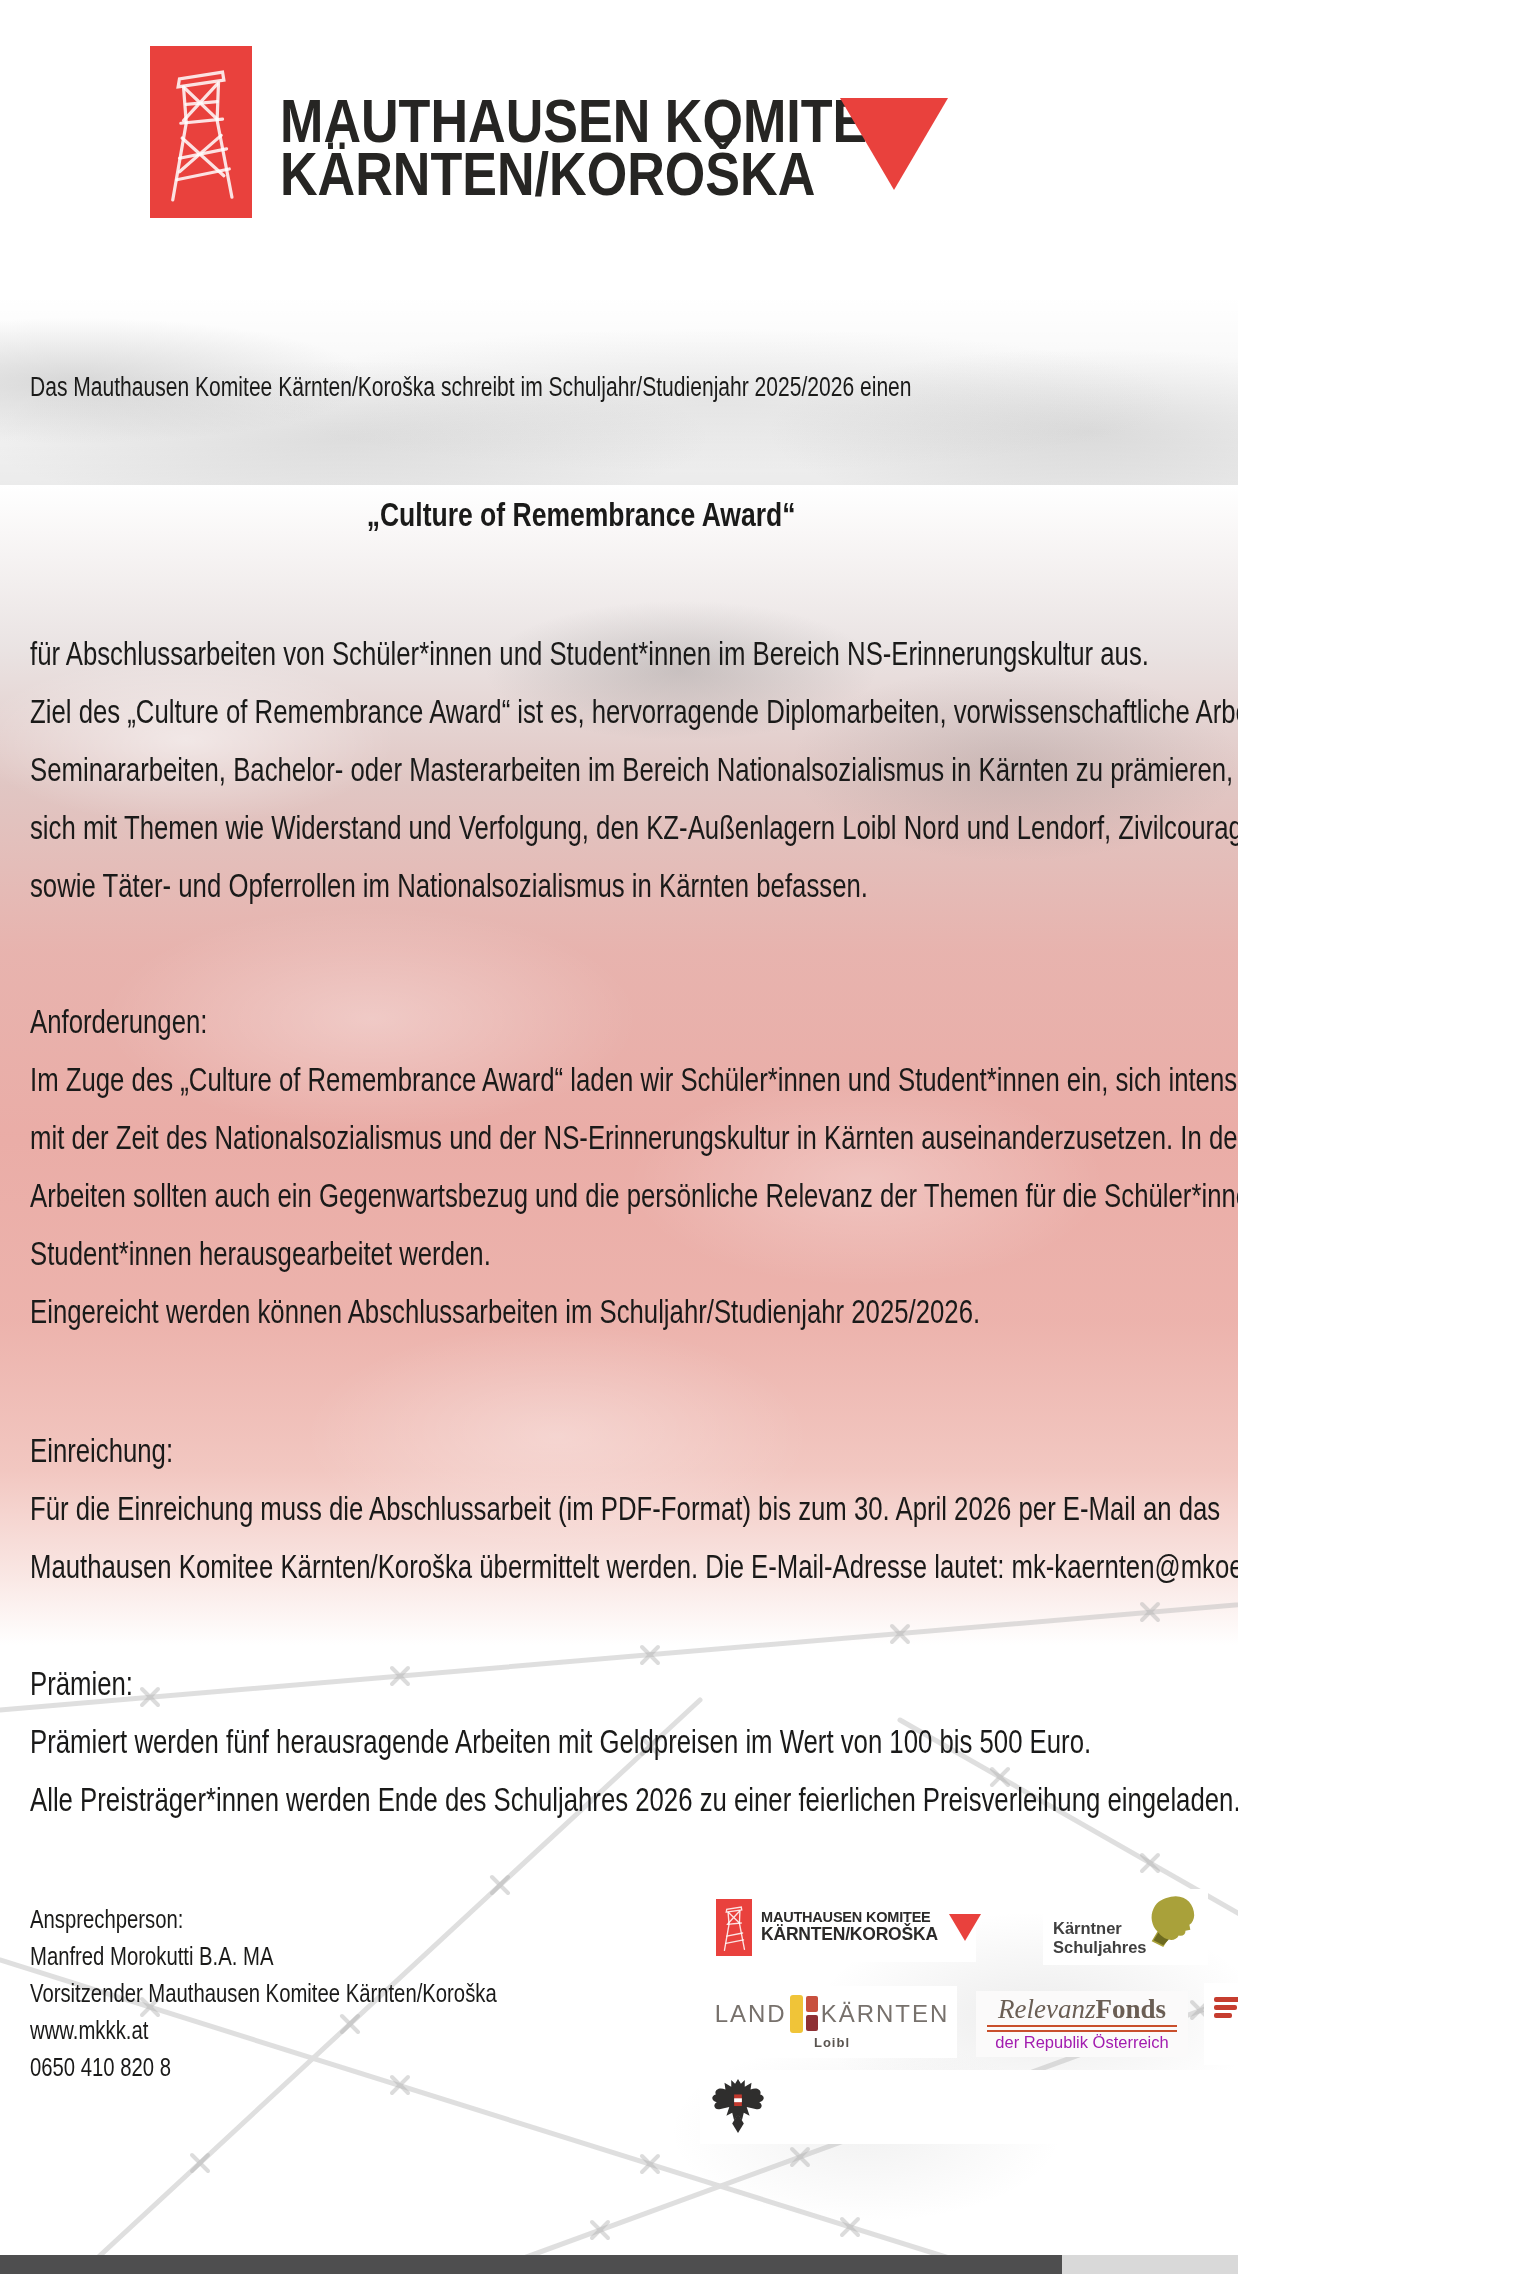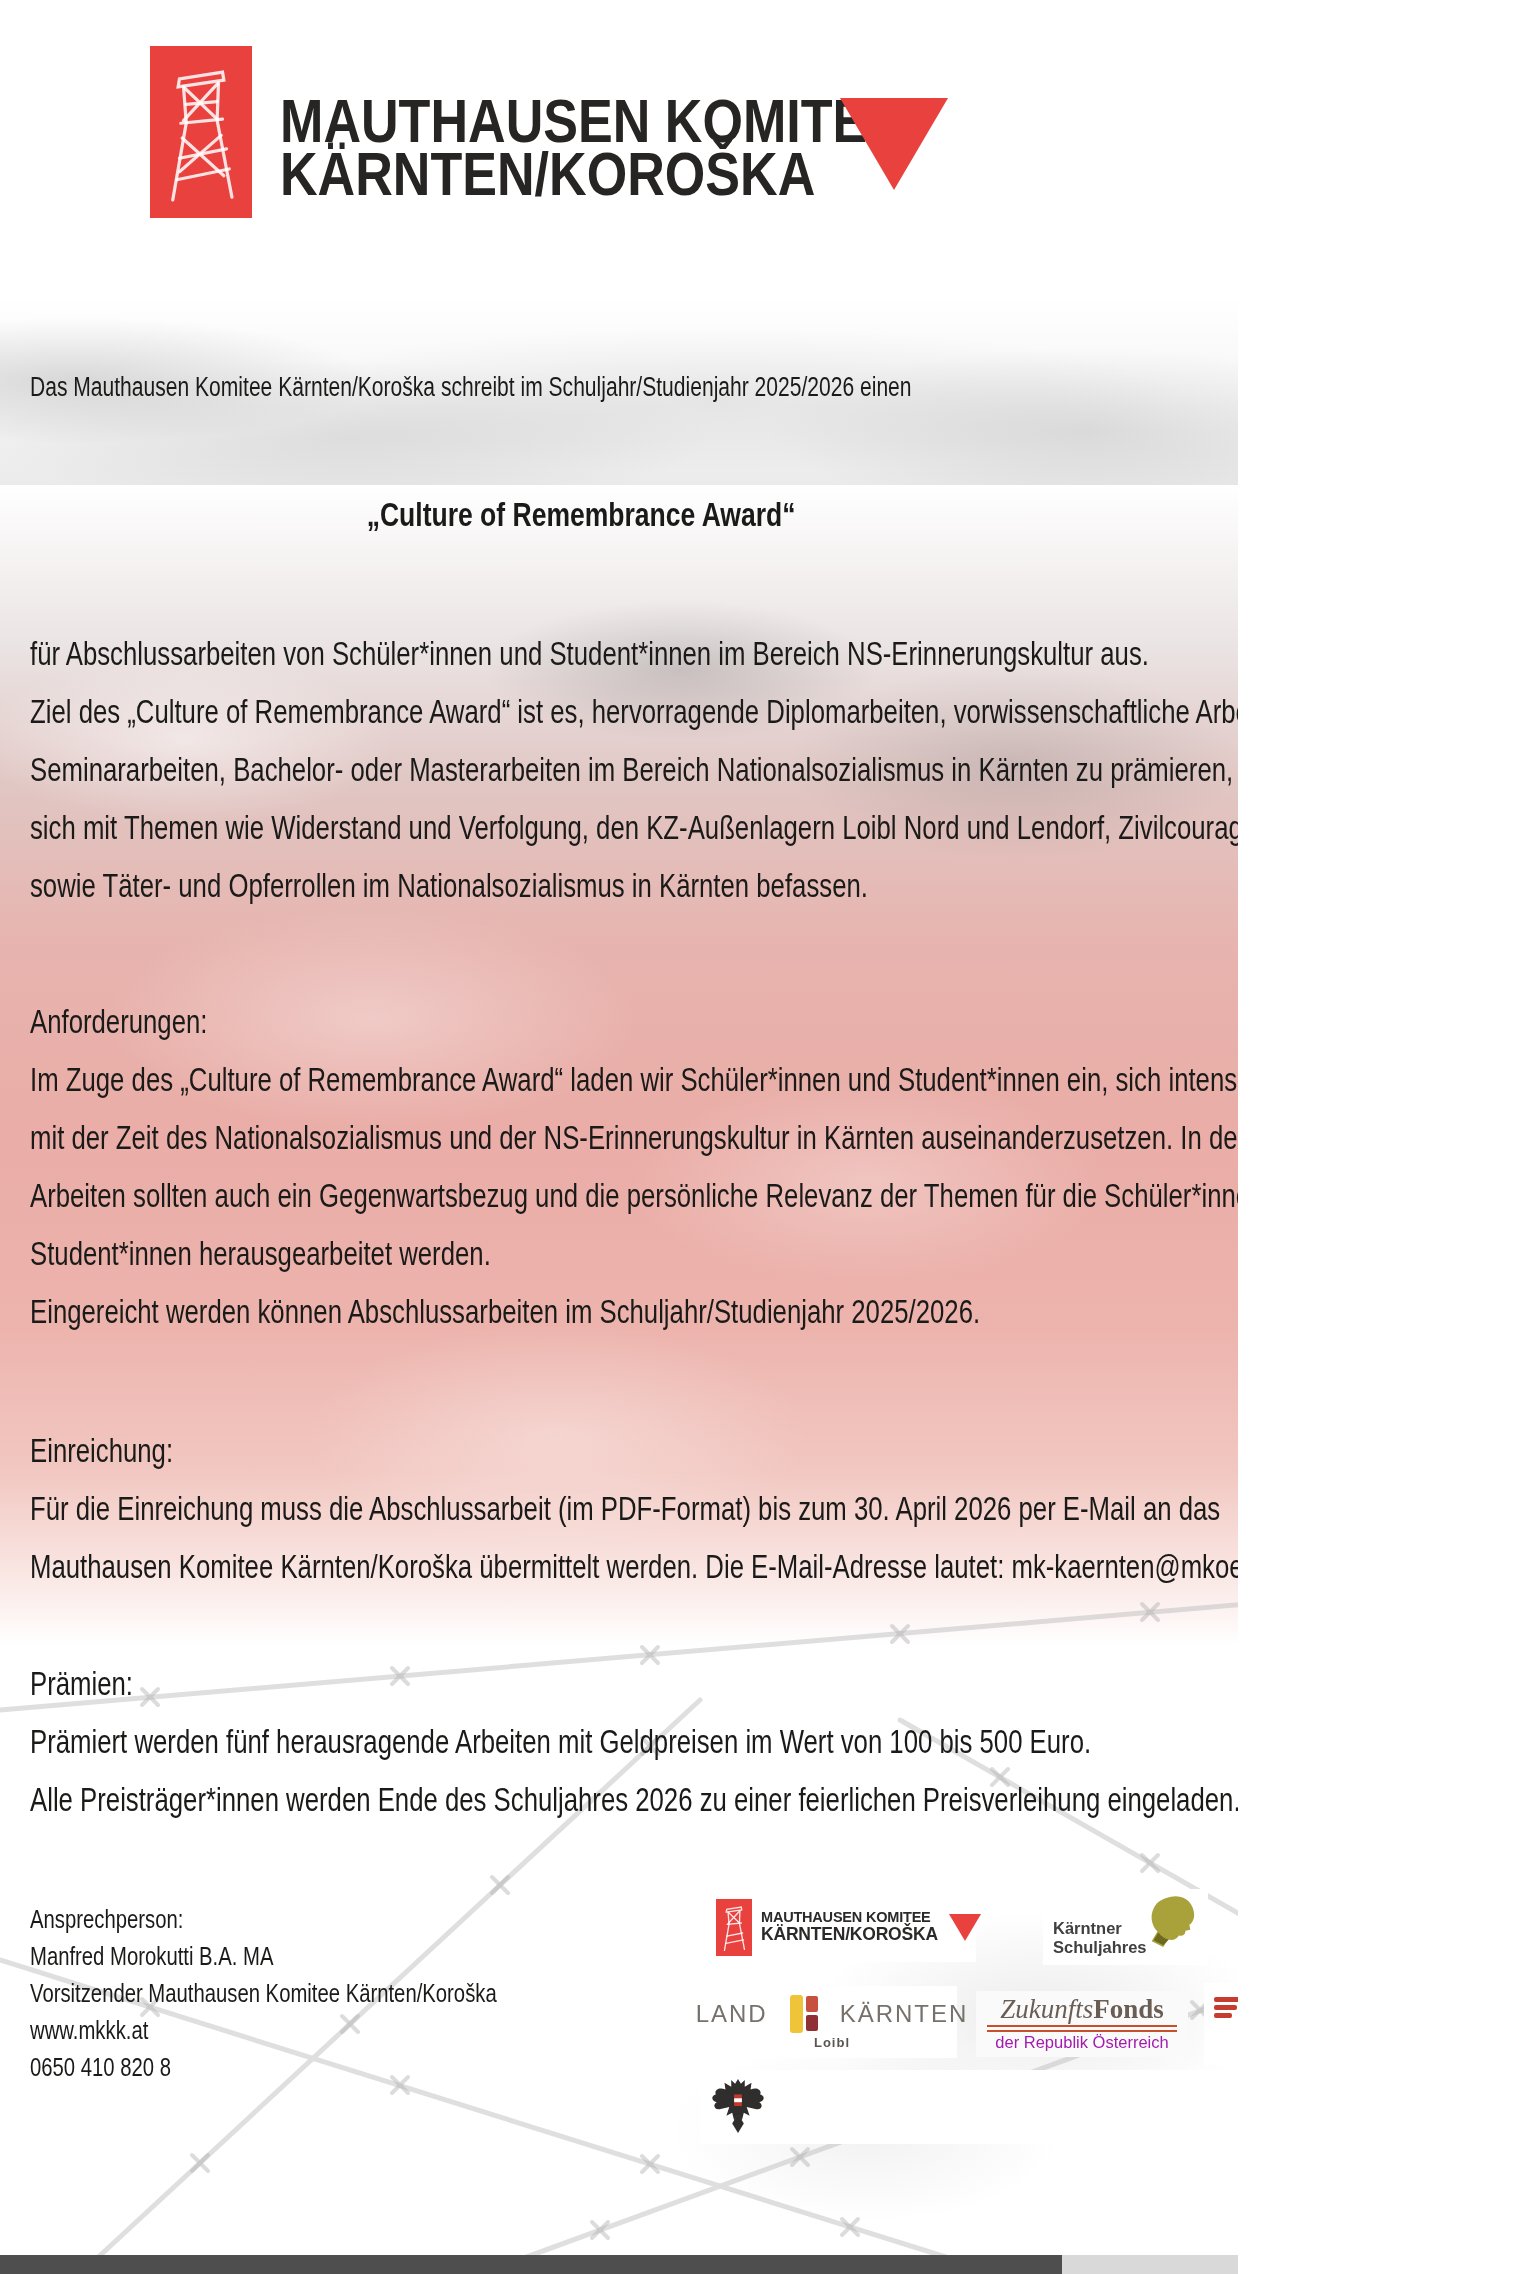--- a/index.html
+++ b/index.html
@@ -75,21 +75,21 @@
   .mk-text{line-height:1.08;letter-spacing:-.2px;color:#2b2a29;white-space:nowrap;}
   .mk-text .l1{font-size:14.5px;font-weight:700;}
   .mk-text .l2{font-size:17.5px;font-weight:700;}
   .mk-tri{width:0;height:0;border-left:16px solid transparent;border-right:16px solid transparent;border-top:27px solid #e9413d;margin-left:2px;}
 
   .kbw-card{left:1043px;top:1889px;width:165px;height:76px;}
   .kbw-head{position:absolute;right:6px;top:2px;}
   .kbw-text{position:absolute;left:10px;bottom:8px;font-size:16.5px;font-weight:700;color:#404040;line-height:1.15;}
 
   .lk-card{left:707px;top:1986px;width:250px;height:72px;flex-direction:column;justify-content:center;gap:2px;}
-  .lk-row{display:flex;align-items:center;gap:22px;color:#77716c;font-size:24px;letter-spacing:2px;}
+  .lk-row{display:flex;align-items:center;gap:3px;color:#77716c;font-size:24px;letter-spacing:2px;}
   .lk-mark{display:flex;align-items:center;gap:3px;}
   .lk-bar{width:13px;height:38px;background:#f0c438;border-radius:3px;}
   .lk-sqcol{display:flex;flex-direction:column;gap:3px;}
   .lk-sq1{width:12px;height:16px;background:#c8503e;border-radius:2px;}
   .lk-sq2{width:12px;height:16px;background:#8e3034;border-radius:2px;}
   .lk-sub{font-size:13px;font-weight:700;color:#5a5550;letter-spacing:1px;}
 
   .zf-card{left:976px;top:1991px;width:212px;height:66px;flex-direction:column;justify-content:center;background:#fbfafa;}
   .zf-line1{font-family:"Liberation Serif","DejaVu Serif",serif;color:#6a5e54;font-size:27px;line-height:27px;white-space:nowrap;}
   .zf-line1 .p1{font-style:italic;}
@@ -251,21 +251,21 @@
             <span class="lk-sq2"></span>
           </span>
       </span>
       <span>KÄRNTEN</span>
     </div>
     <div class="lk-sub">Loibl</div>
   </div>
 
   <div class="card zf-card">
     <div class="zf-line1">
-      <span class="p1">Zukunfts</span><span class="p2">Fonds</span>
+      <span class="p1">Relevanz</span><span class="p2">Fonds</span>
     </div>
     <div class="zf-rule"></div>
     <div class="zf-sub">der Republik Österreich</div>
   </div>
 
   <div class="card bm-card">
     <div class="bm-flag">
       <span class="b1"></span>
         <span class="b2"></span>
         <span class="b3"></span>

